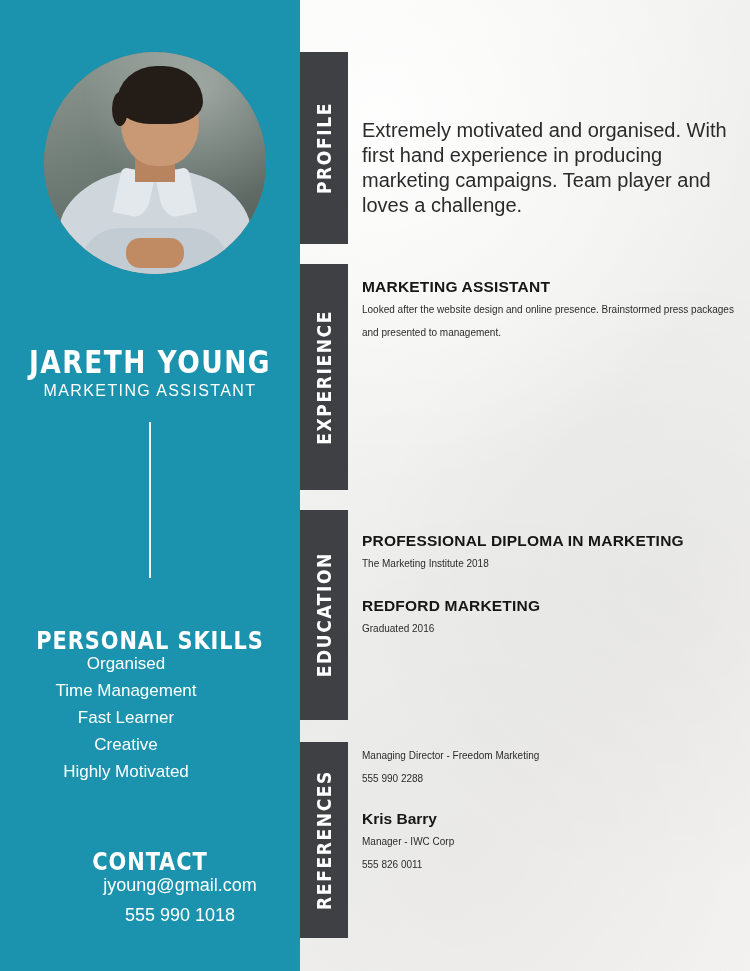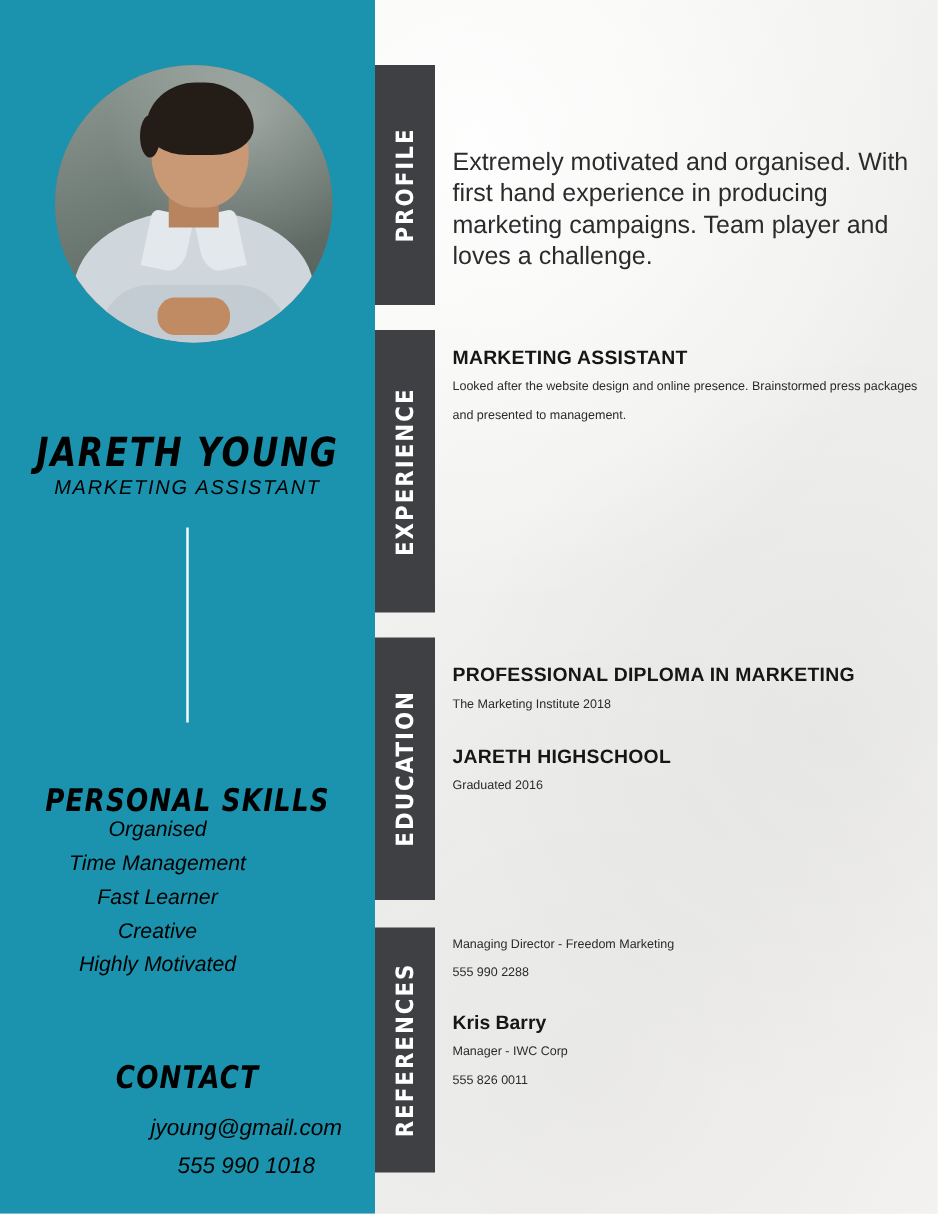--- a/index.html
+++ b/index.html
@@ -21,23 +21,22 @@
     background: #f2f2f0;
   }
 
   
   .left-col {
     position: relative;
     width: 300px;
     height: 971px;
     background: #1b93ae;
     flex: 0 0 300px;
-    color: #000000;
+    color: #ffffff;
     text-align: center;
-    font-style: italic;
   }
   .photo-wrap {
     position: absolute;
     top: 52px;
     left: 44px;
     width: 222px;
     height: 222px;
     border-radius: 50%;
     overflow: hidden;
     background: #6e7a74;
@@ -185,21 +184,21 @@
     line-height: 27px;
     font-weight: 300;
   }
   .contact-heading { position: absolute; top: 826px; left: 0; }
   .contact-list {
     position: absolute;
     top: 870px;
     left: 0;
     width: 360px;
     list-style: none;
-    margin: 17px;
+    margin: 0;
     padding: 0;
   }
   .contact-list li {
     font-size: 18px;
     line-height: 30px;
     font-weight: 300;
   }
 
   
   .right-col {
@@ -337,21 +336,21 @@
 
     <div class="tab tab-education">
       <span>EDUCATION</span>
     </div>
     <section class="content content-education">
       <div class="edu-entry">
         <div class="entry-title caps">PROFESSIONAL DIPLOMA IN MARKETING</div>
         <p class="entry-body">The Marketing Institute 2018</p>
       </div>
       <div class="edu-entry">
-        <div class="entry-title caps">JARETH HIGHSCHOOL</div>
+        <div class="entry-title caps">REDFORD MARKETING</div>
         <p class="entry-body">Graduated 2016</p>
       </div>
     </section>
 
     <div class="tab tab-references">
       <span>REFERENCES</span>
     </div>
     <section class="content content-references">
       <div class="ref-entry">
         <p class="entry-body" style="white-space: pre-line;">Managing Director - Freedom Marketing

